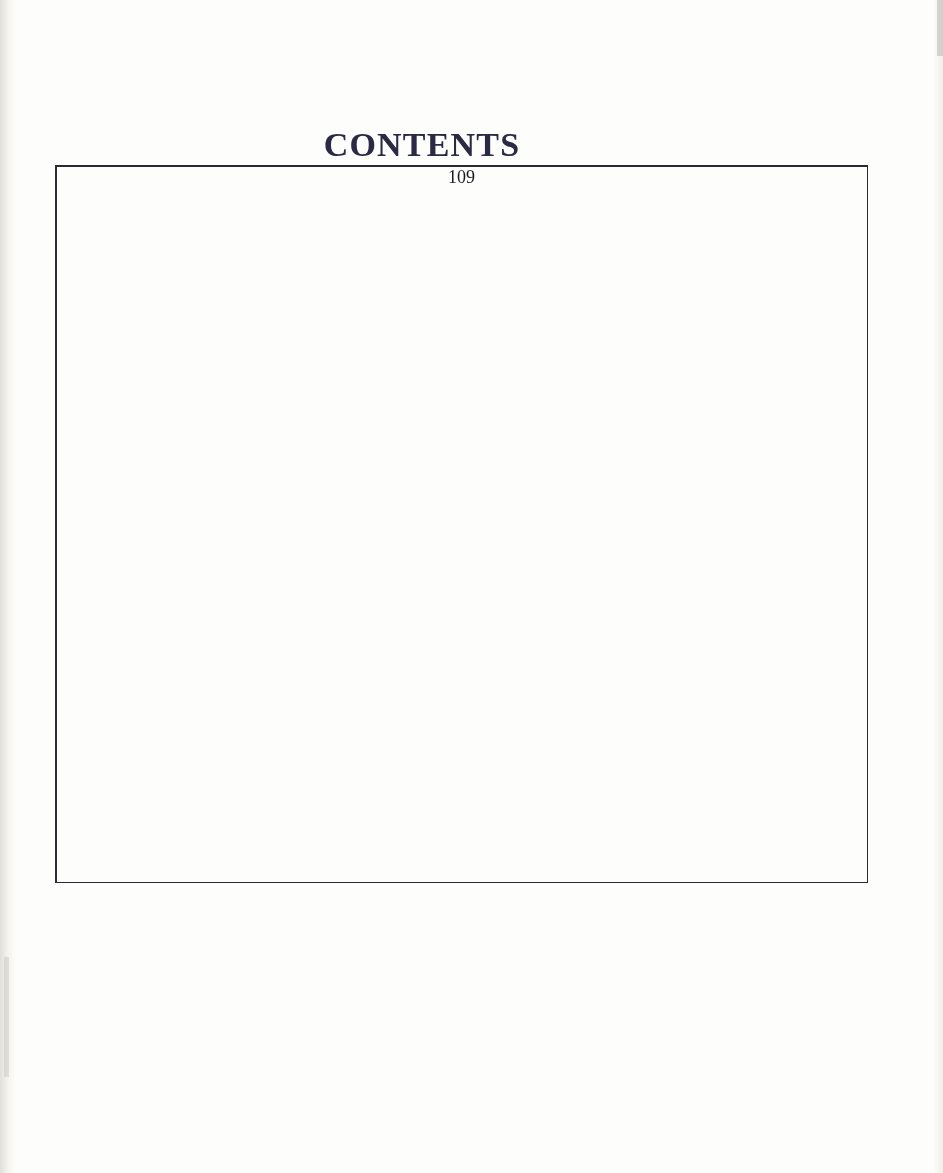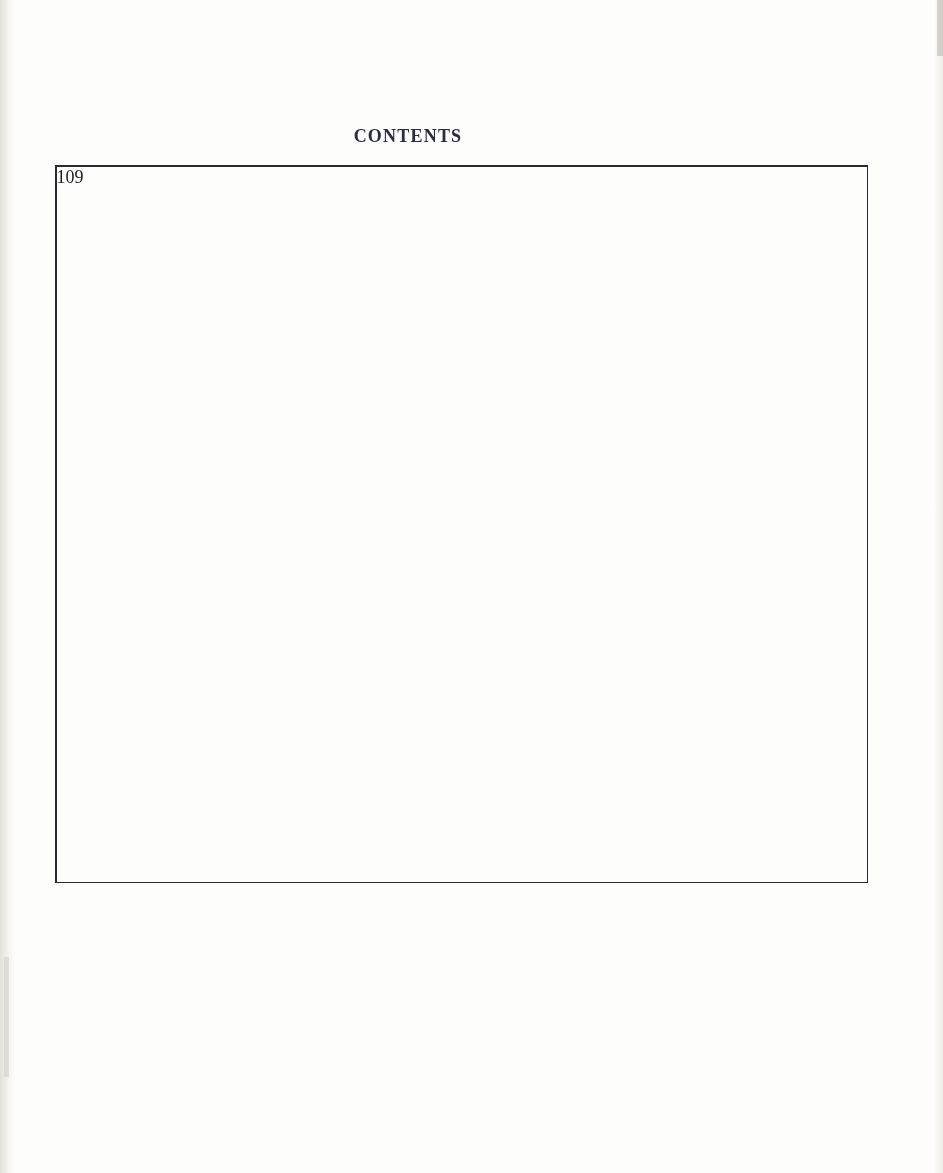--- a/index.html
+++ b/index.html
@@ -49,25 +49,26 @@
     background: #c9c7c0;
     opacity: .5;
   }
 
   .title {
     position: absolute;
     top: 126px;
     left: 0;
     width: 816px;
     text-align: center;
-    font-size: 18px;
+    font-size: 34px;
     font-weight: bold;
     letter-spacing: 1.2px;
     color: #2b2a44;
     font-family: "Liberation Serif", serif;
+    padding-left: 14px;
   }
 
   table.toc {
     position: absolute;
     left: 55px;
     top: 165px;
     width: 812px;
     border-collapse: collapse;
     table-layout: fixed;
   }
@@ -111,20 +112,21 @@
     padding: 7px 0 7px 12px;
     line-height: 1.3;
   }
   td.title-cell.sub {
     font-weight: normal;
     font-size: 17.5px;
     padding: 7px 8px 7px 9px;
     line-height: 1.45;
   }
   td.page {
+    text-align: center;
     font-size: 18px;
     padding: 7px 0;
   }
   .italic { font-style: italic; }
   .pad-tall { padding-top: 12px; padding-bottom: 14px; }
   .page-bottom { vertical-align: bottom; padding-bottom: 4px; }
 </style>
 </head>
 <body>
 

